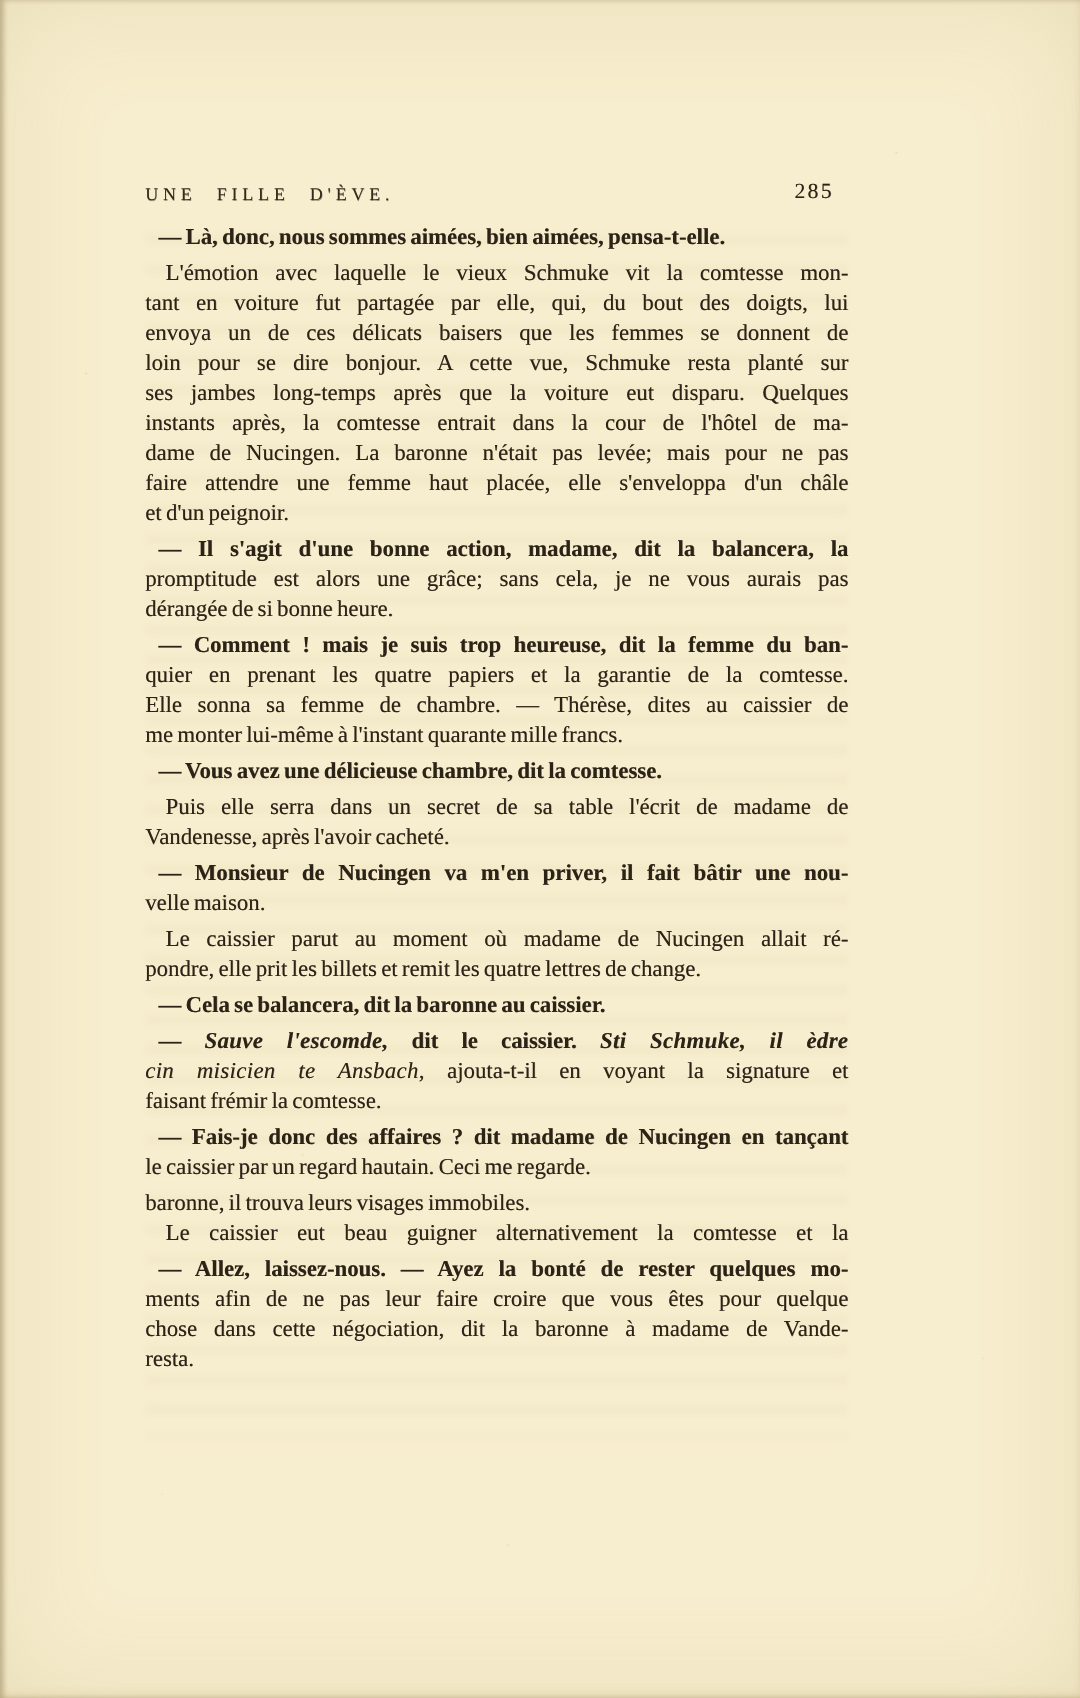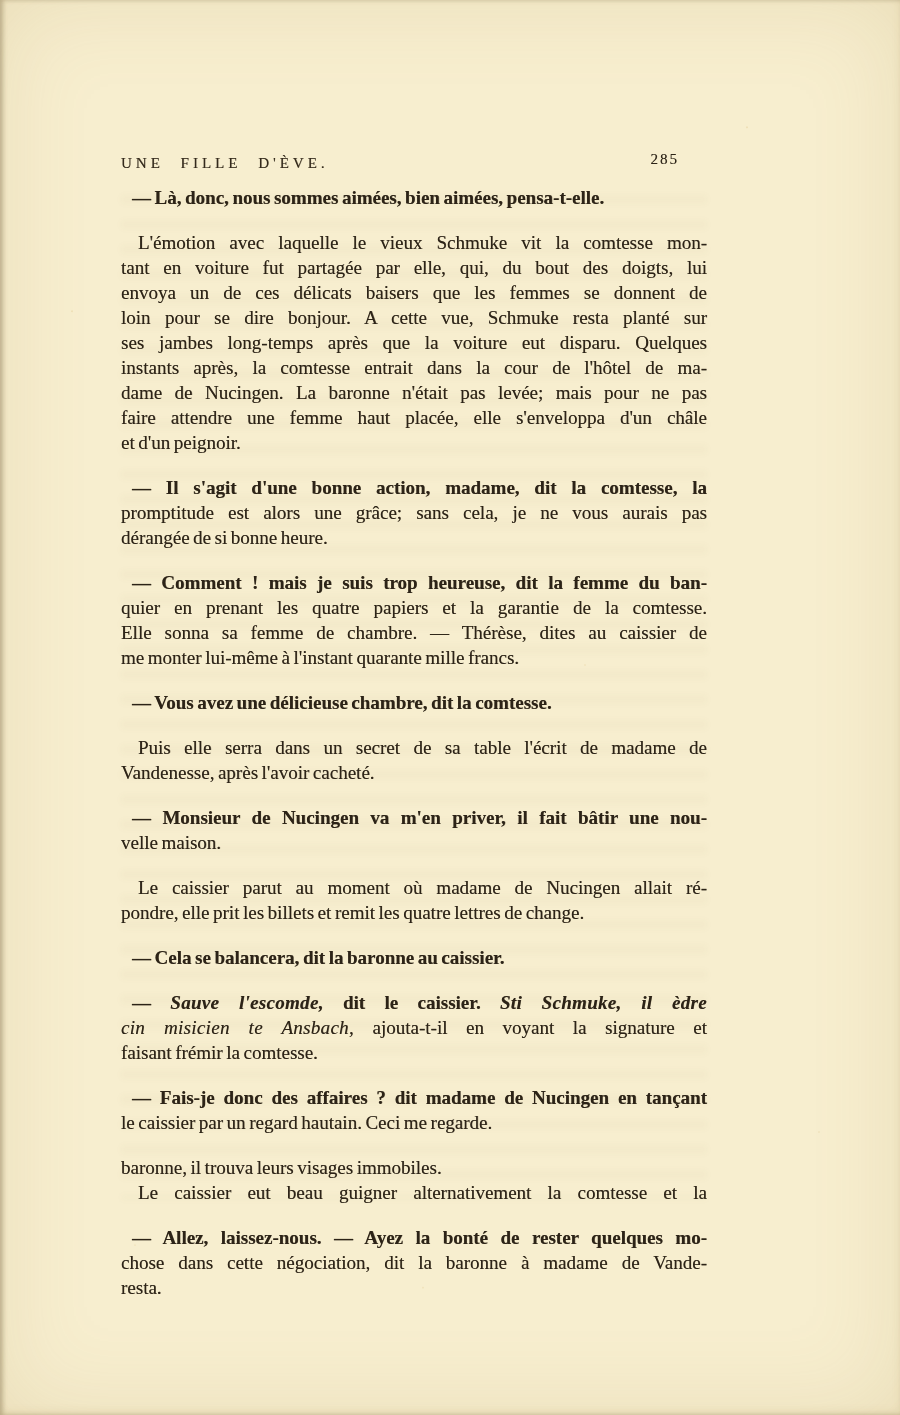--- a/index.html
+++ b/index.html
@@ -30,26 +30,26 @@
     filter:blur(3px);opacity:.6;pointer-events:none;
   }
   .text-block{position:absolute;left:121px;top:150px;width:586px;}
   .header{position:relative;height:26px;line-height:26px;}
   .running-title{
     display:block;text-align:left;
     font-size:15px;font-weight:normal;letter-spacing:4px;word-spacing:9px;
     color:#342a1c;text-shadow:.3px .3px 0 rgba(45,35,20,.45);
   }
   .page-number{
-    position:absolute;right:28px;top:-4px;
-    font-size:15px;letter-spacing:2px;color:#2c2317;
+    position:absolute;right:12px;top:-4px;
+    font-size:18px;letter-spacing:2px;color:#2c2317;
     text-shadow:.3px .3px 0 rgba(45,35,20,.45);
   }
   .body{margin-top:9px;}
-  .paragraph{margin-top:20px;}
+  .paragraph{margin-top:5px;}
   .paragraph:first-child{margin-top:0;}
   .line{
     font-size:19px;line-height:25px;
     text-align:justify;text-align-last:justify;
     word-spacing:-1.2px;
     text-shadow:.3px .3px .3px rgba(45,35,20,.5);
   }
   .line.last{text-align-last:left;}
   .line.first{text-indent:17px;}
   .line.first.dialogue{text-indent:11px;font-weight:bold;}
@@ -74,21 +74,21 @@
           <div class="line"><span>tant en voiture fut partagée par elle, qui, du bout des doigts, lui</span></div>
           <div class="line"><span>envoya un de ces délicats baisers que les femmes se donnent de</span></div>
           <div class="line"><span>loin pour se dire bonjour. A cette vue, Schmuke resta planté sur</span></div>
           <div class="line"><span>ses jambes long-temps après que la voiture eut disparu. Quelques</span></div>
           <div class="line"><span>instants après, la comtesse entrait dans la cour de l'hôtel de ma-</span></div>
           <div class="line"><span>dame de Nucingen. La baronne n'était pas levée; mais pour ne pas</span></div>
           <div class="line"><span>faire attendre une femme haut placée, elle s'enveloppa d'un châle</span></div>
           <div class="line last"><span>et d'un peignoir.</span></div>
         </div>
         <div class="paragraph">
-          <div class="line first dialogue"><span>— Il s'agit d'une bonne action, madame, dit la comtesse, la</span></div>
+          <div class="line first dialogue"><span>— Il s'agit d'une bonne action, madame, dit la balancera, la</span></div>
           <div class="line"><span>promptitude est alors une grâce; sans cela, je ne vous aurais pas</span></div>
           <div class="line last"><span>dérangée de si bonne heure.</span></div>
         </div>
         <div class="paragraph">
           <div class="line first dialogue"><span>— Comment ! mais je suis trop heureuse, dit la femme du ban-</span></div>
           <div class="line"><span>quier en prenant les quatre papiers et la garantie de la comtesse.</span></div>
           <div class="line"><span>Elle sonna sa femme de chambre. — Thérèse, dites au caissier de</span></div>
           <div class="line last"><span>me monter lui-même à l'instant quarante mille francs.</span></div>
         </div>
         <div class="paragraph">
@@ -117,18 +117,19 @@
         <div class="paragraph">
           <div class="line first dialogue"><span>— Fais-je donc des affaires ? dit madame de Nucingen en tançant</span></div>
           <div class="line last"><span>le caissier par un regard hautain. Ceci me regarde.</span></div>
         </div>
         <div class="paragraph">
           <div class="line last"><span>baronne, il trouva leurs visages immobiles.</span></div>
           <div class="line first"><span>Le caissier eut beau guigner alternativement la comtesse et la</span></div>
         </div>
         <div class="paragraph">
           <div class="line first dialogue"><span>— Allez, laissez-nous. — Ayez la bonté de rester quelques mo-</span></div>
+          <div class="line"><span>ments afin de ne pas leur faire croire que vous êtes pour quelque</span></div>
           <div class="line"><span>chose dans cette négociation, dit la baronne à madame de Vande-</span></div>
           <div class="line last"><span>resta.</span></div>
         </div>
       </div>
   </div>
 </div>
 
 </body></html>

